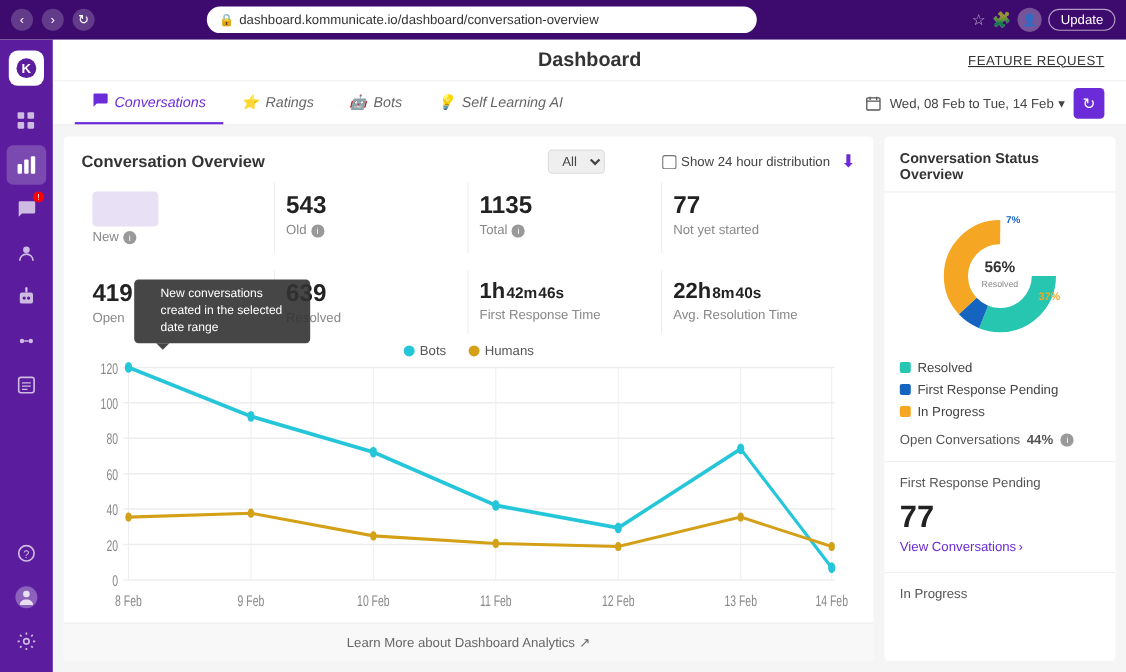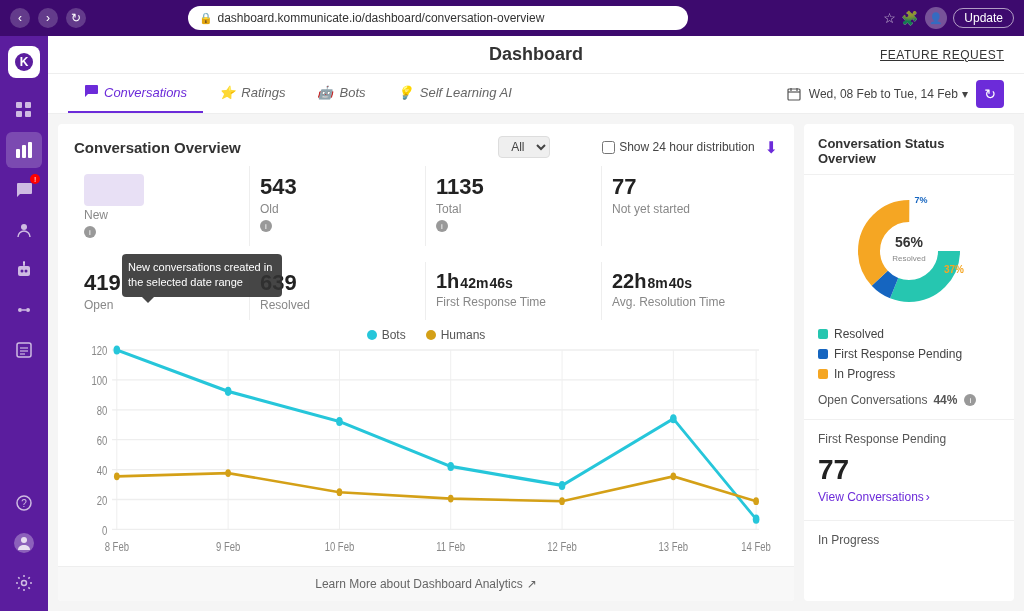--- a/index.html
+++ b/index.html
@@ -282,43 +282,42 @@
       display: flex;
       align-items: baseline;
       gap: 1px;
     }
     .stat-value .small { font-size: 14px; font-weight: 600; }
     .stat-label {
       font-size: 12px;
       color: #888;
       margin-top: 2px;
       display: flex;
-      align-items: flex-start;
+      align-items: flex-end;
       gap: 4px;
-      flex-direction: column;
     }
     .info-icon {
       width: 12px; height: 12px;
       border-radius: 50%;
       background: #999;
       color: white;
       font-size: 8px;
       display: inline-flex; align-items: center; justify-content: center;
       cursor: pointer;
     }
 
     
     .tooltip-box {
       position: absolute;
       top: 130px;
       left: 64px;
       background: rgba(50,50,50,0.9);
       color: white;
       font-size: 11px;
-      padding: 6px 6px;
+      padding: 6px 24px;
       border-radius: 4px;
       width: 160px;
       line-height: 1.4;
       z-index: 10;
     }
     .tooltip-box::after {
       content: '';
       position: absolute;
       bottom: -6px;
       left: 20px;

